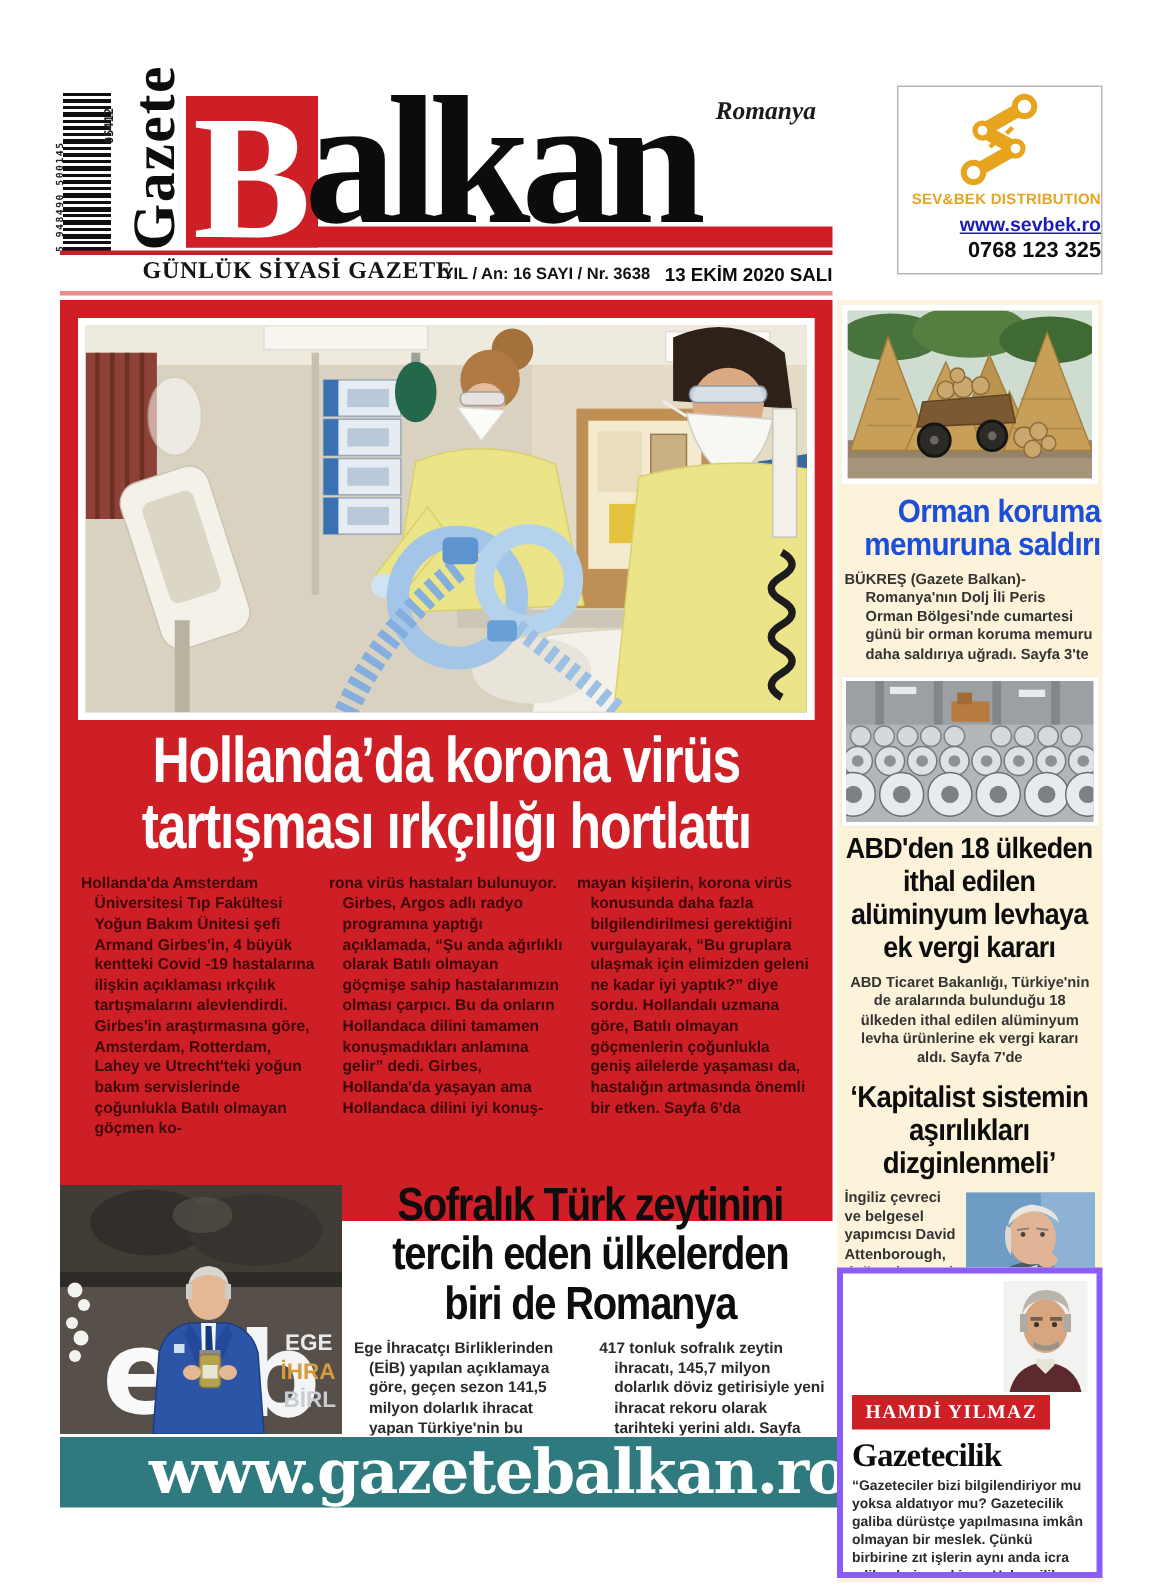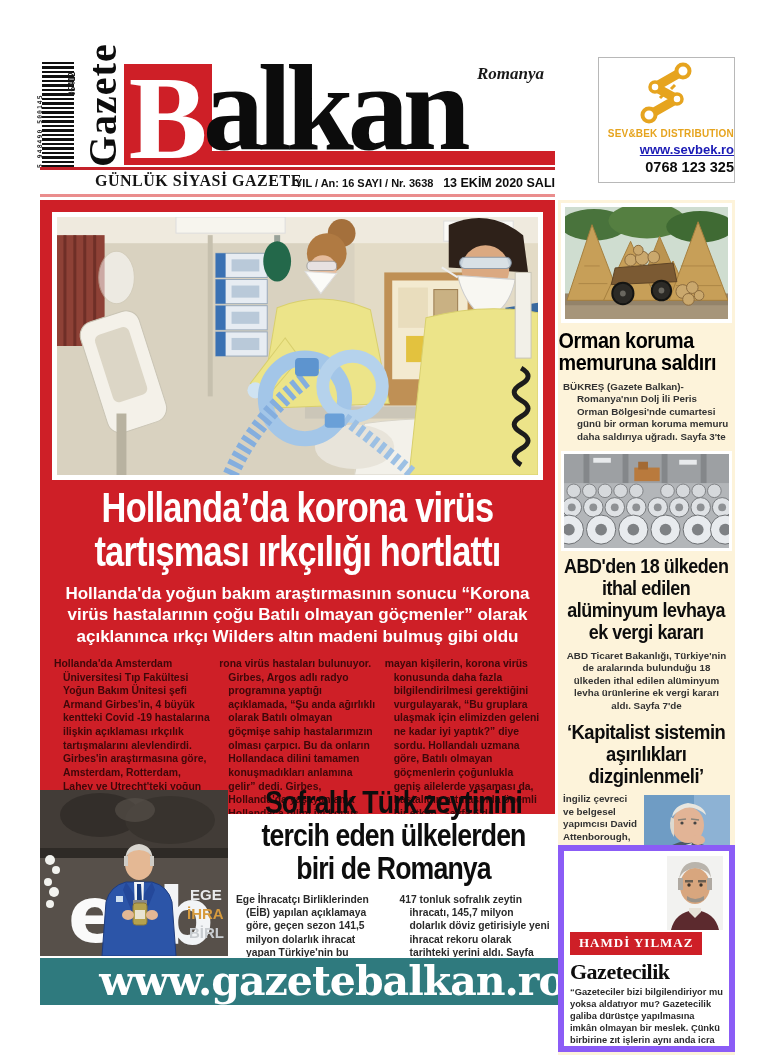--- a/index.html
+++ b/index.html
@@ -68,31 +68,31 @@
   .banner span{font:800 41px/1 "DejaVu Serif",serif;color:#fff;letter-spacing:-1px;}
 
   
   .sidebar{position:absolute;left:558px;top:200px;width:177px;height:855px;background:var(--cream);}
   .sb-flow{height:645px;overflow:hidden;padding:0 2px;}
   .sb-photo{border:4px solid #fff;overflow:hidden;background:#cfddd0;}
   .sb-photo svg{width:100%;height:100%;display:block;}
   .ph-hay{height:120px;margin:3px 1px 0;}
   .ph-alu{height:100px;margin:8px 1px 0;border-width:3px;background:#b3b6b9;}
   .cond{display:block;transform:scaleX(.92);transform-origin:50% 0;width:110%;margin-left:-5%;}
-  .sb-h1{margin-top:7px;text-align:left;font:800 21.5px/1.04 "Liberation Sans",sans-serif;color:#000000;letter-spacing:-.5px;}
+  .sb-h1{margin-top:7px;text-align:right;font:800 21.5px/1.04 "Liberation Sans",sans-serif;color:#1d4ed8;letter-spacing:-.5px;}
   .sb-h2{margin-top:5px;text-align:center;font:800 19.5px/1.12 "Liberation Sans",sans-serif;color:#0d0d0d;letter-spacing:-.5px;}
   .sb-h3{margin-top:9px;text-align:center;font:800 20px/1.1 "Liberation Sans",sans-serif;color:#0d0d0d;letter-spacing:-.5px;}
   .sb-body{margin:6px 3px 0;font:700 9.8px/1.28 "Liberation Sans",sans-serif;color:#333;}
   .hang{padding-left:14px;text-indent:-14px;}
   .ctr{text-align:center;}
   .atten{float:right;width:86px;height:70px;margin:2px 0 2px 5px;overflow:hidden;background:#6f9cc4;}
   .atten svg{width:100%;height:100%;display:block;}
 
   .columnist{position:absolute;left:0;top:645px;width:177px;height:207px;background:#fff;
-    border:6px solid #8b5cf6;padding:5px 6px;overflow:hidden;}
+    border:4px solid #8b5cf6;padding:5px 6px;overflow:hidden;}
   .col-photo{float:right;width:56px;height:74px;margin:0 0 2px 5px;overflow:hidden;background:#f2f2f0;}
   .col-photo svg{width:100%;height:100%;display:block;}
   .col-banner{display:inline-block;background:var(--red);color:#fff;padding:3px 9px 4px;
     font:700 13px "Liberation Serif",serif;letter-spacing:1px;}
   .col-title{margin:6px 0 3px;font:800 22px/1 "Liberation Serif",serif;color:#0d0d0d;letter-spacing:-.5px;}
   .col-body{font:700 9.3px/1.3 "Liberation Sans",sans-serif;color:#2a2a2a;}
 </style>
 </head>
 <body>
 
@@ -194,21 +194,20 @@
         <path d="M175,256 Q200,200 252,160" fill="none" stroke="#84aede" stroke-width="16" stroke-dasharray="5,4"></path>
         <path d="M290,200 Q330,230 360,256" fill="none" stroke="#9cc0e4" stroke-width="12" stroke-dasharray="5,4"></path>
         <rect x="240" y="140" width="24" height="18" rx="4" fill="#5d94cf"></rect>
         <rect x="270" y="195" width="20" height="14" rx="3" fill="#6aa0d8"></rect>
         <rect x="462" y="55" width="16" height="85" fill="#f2f0e8" stroke="#c8c4b6"></rect>
         <path d="M468,150 q14,8 0,16 q-14,8 0,16 q14,8 0,16 q-14,8 0,16 q14,8 0,16 q-14,8 0,16" fill="none" stroke="#1c1c1c" stroke-width="5"></path>
       </svg>
     </div>
     <div class="hl">Hollanda’da korona virüs</div>
     <div class="hl">tartışması ırkçılığı hortlattı</div>
-    <div class="lead-sub">Hollanda'da yoğun bakım araştırmasının sonucu “Korona virüs hastalarının çoğu Batılı olmayan göçmenler” olarak açıklanınca ırkçı Wilders altın madeni bulmuş gibi oldu</div>
     <div class="lead-cols">
       <div class="lead-col">Hollanda'da Amsterdam Üniversitesi Tıp Fakültesi Yoğun Bakım Ünitesi şefi Armand Girbes'in, 4 büyük kentteki Covid -19 hastalarına ilişkin açıklaması ırkçılık tartışmalarını alevlendirdi. Girbes'in araştırmasına göre, Amsterdam, Rotterdam, Lahey ve Utrecht'teki yoğun bakım servislerinde çoğunlukla Batılı olmayan göçmen ko-</div>
       <div class="lead-col">rona virüs hastaları bulunuyor. Girbes, Argos adlı radyo programına yaptığı açıklamada, “Şu anda ağırlıklı olarak Batılı olmayan göçmişe sahip hastalarımızın olması çarpıcı. Bu da onların Hollandaca dilini tamamen konuşmadıkları anlamına gelir” dedi. Girbes, Hollanda'da yaşayan ama Hollandaca dilini iyi konuş-</div>
       <div class="lead-col">mayan kişilerin, korona virüs konusunda daha fazla bilgilendirilmesi gerektiğini vurgulayarak, “Bu gruplara ulaşmak için elimizden geleni ne kadar iyi yaptık?” diye sordu. Hollandalı uzmana göre, Batılı olmayan göçmenlerin çoğunlukla geniş ailelerde yaşaması da, hastalığın artmasında önemli bir etken. Sayfa 6'da</div>
     </div>
   </div>
 
   <div class="olive-photo">
     <svg viewBox="0 0 188 166" preserveAspectRatio="none">
       <rect width="188" height="166" fill="#57504a"></rect>

